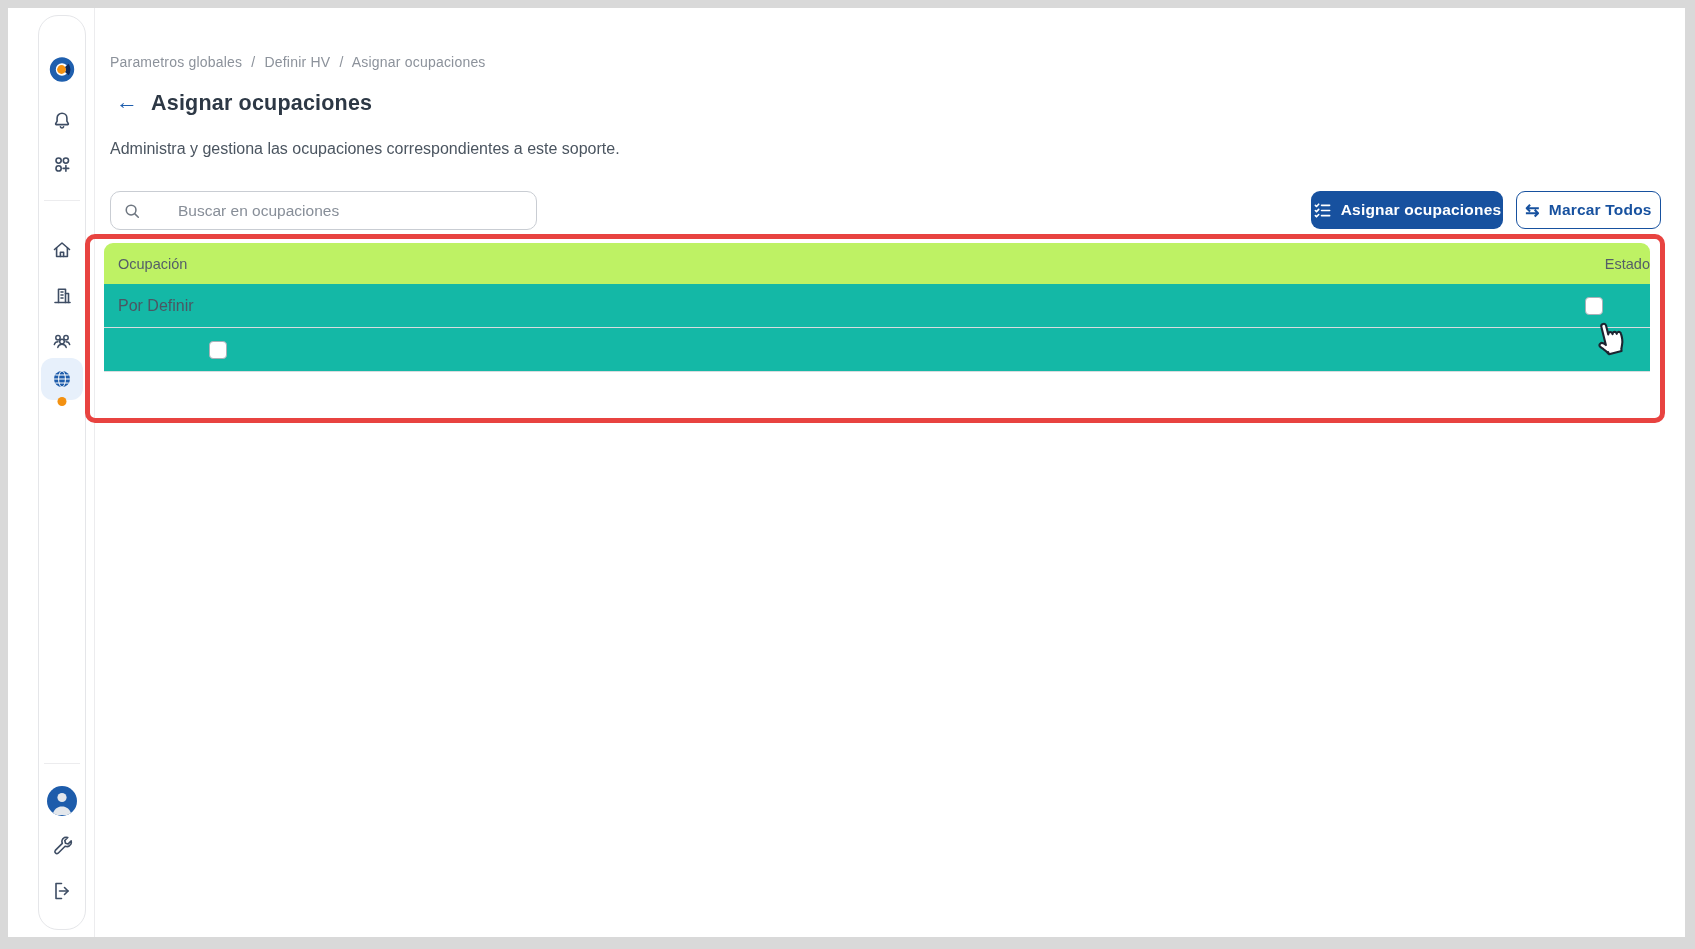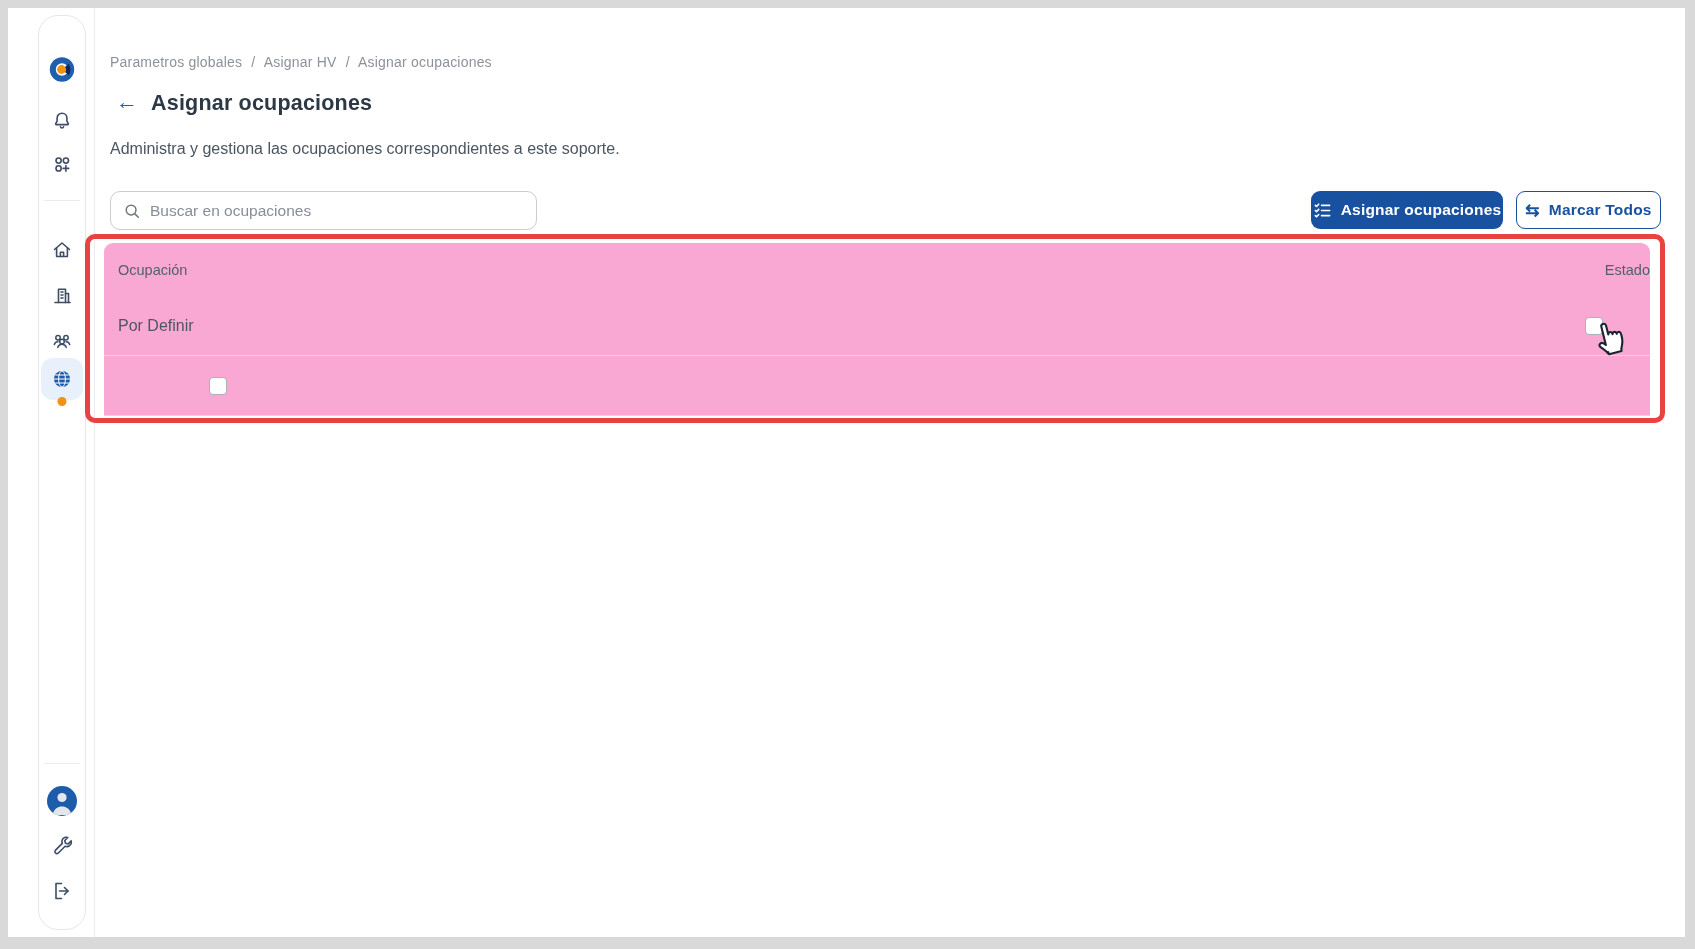--- a/index.html
+++ b/index.html
@@ -58,48 +58,48 @@
     font-size: 21.5px; font-weight: 700; color: #2d3845; letter-spacing: .2px;
   }
   .page-subtitle {
     position: absolute; left: 14px; top: 132px;
     font-size: 16px; color: #4b5560;
   }
 
   .search-box {
     position: absolute; left: 14px; top: 183px; width: 427px; height: 39px;
     border: 1px solid #c9cdd3; border-radius: 10px; background: #fff;
-    display: flex; align-items: center; padding: 0 12px;
+    display: flex; align-items: center; padding: 0 12px; gap: 28px;
   }
   .search-box input {
     border: none; outline: none; flex: 1; font-size: 15.5px; color: #444c57;
     font-family: inherit; margin-left: 9px; background: transparent;
   }
   .search-box input::placeholder { color: #878e98; opacity: 1; }
 
   .btn {
     position: absolute; top: 183px; height: 38px; border-radius: 9px;
     display: flex; align-items: center; justify-content: center; gap: 9px;
     font-size: 15.5px; font-weight: 700; cursor: pointer; letter-spacing: .2px;
   }
   .btn-assign { left: 1215px; width: 192px; background: #17519f; color: #ffffff; border: none; }
   .btn-markall { left: 1420px; width: 145px; background: #ffffff; color: #17519f; border: 1.5px solid #17519f; }
   .swap-glyph { font-size: 17px; font-weight: 700; line-height: 1; }
 
   
   .table { position: absolute; left: 8px; top: 235px; width: 1546px; }
   .thead {
-    display: flex; align-items: center; height: 53px;
-    background: #f9a8d4; border-radius: 9px 9px 0 0; gap: 20px;
+    display: flex; align-items: center; height: 41px;
+    background: #bef264; border-radius: 9px 9px 0 0; gap: 20px;
   }
   .th-name { flex: 1; padding-left: 14px; font-size: 14.5px; color: #545e68; }
   .th-estado { width: 170px; text-align: right; font-size: 14.5px; color: #545e68; }
   .trow {
-    display: flex; align-items: center; height: 60px;
-    border-bottom: 1px solid #d9dcdf; background: #f9a8d4;
+    display: flex; align-items: center; height: 44px;
+    border-bottom: 1px solid #d9dcdf; background: #14b8a6;
   }
   .tcell.name { flex: 1; padding-left: 14px; font-size: 16px; color: #4b5663; }
   .tcell.estado { width: 170px; display: flex; justify-content: flex-end; padding-right: 47px; }
   .checkbox {
     width: 18px; height: 18px; border: 1.5px solid #a9b0b8; border-radius: 4px;
     background: #fff; display: inline-block; cursor: pointer;
   }
 
   
   .highlight-box {
@@ -217,21 +217,21 @@
         </div>
 
       </div>
     </div>
 
     <div class="main">
 
       <div class="breadcrumb">
         <span>Parametros globales</span>
         <span class="sep">/</span>
-        <span>Asignar HV</span>
+        <span>Definir HV</span>
         <span class="sep">/</span>
         <span>Asignar ocupaciones</span>
       </div>
 
       <div class="back-arrow">←</div>
       <h1 class="page-title">Asignar ocupaciones</h1>
       <div class="page-subtitle">Administra y gestiona las ocupaciones correspondientes a este soporte.</div>
 
       <div class="search-box">
         <svg width="18" height="18" viewBox="0 0 20 20" fill="none" stroke="#6e7680" stroke-width="1.7" stroke-linecap="round">

